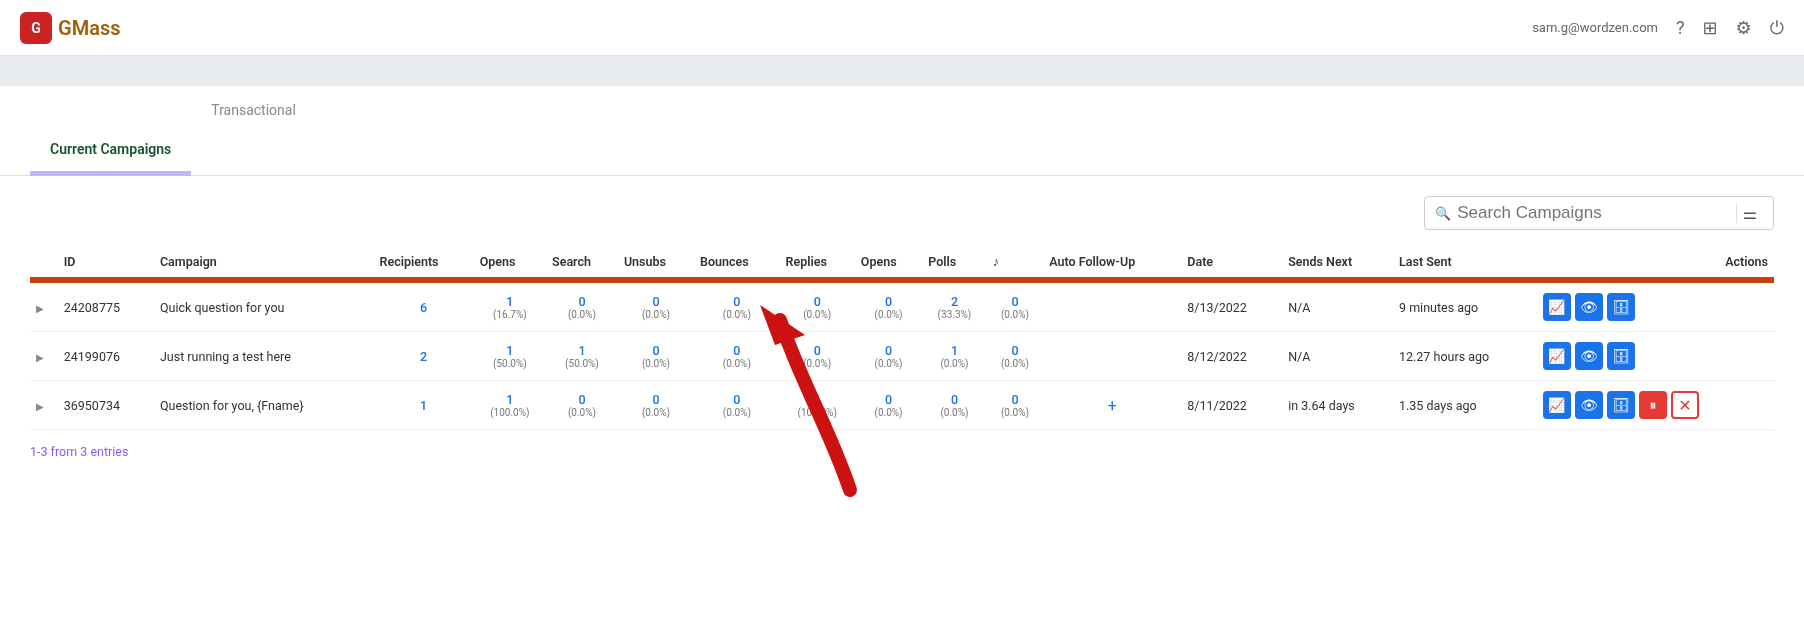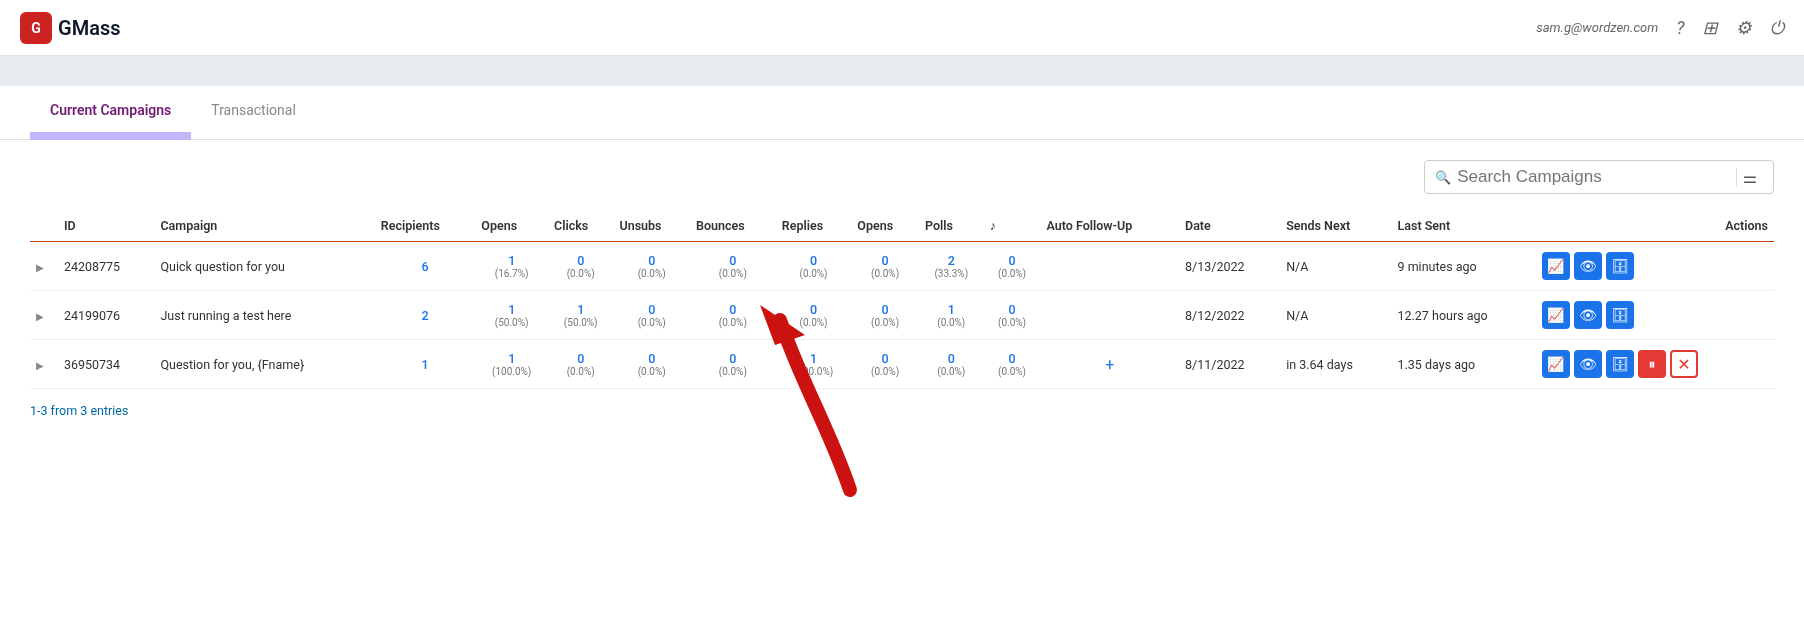--- a/index.html
+++ b/index.html
@@ -16,22 +16,22 @@
       justify-content: space-between;
     }
     .header-left { display: flex; align-items: center; gap: 6px; }
     .gmass-logo {
       width: 32px; height: 32px;
       background: #cc2222;
       border-radius: 6px;
       display: flex; align-items: center; justify-content: center;
       color: white; font-weight: bold; font-size: 14px;
     }
-    .gmass-title { font-size: 20px; font-weight: 600; color: #0f172a; }
-    .header-right { display: flex; align-items: center; gap: 18px; font-style: italic; }
+    .gmass-title { font-size: 20px; font-weight: 600; color: #a16207; }
+    .header-right { display: flex; align-items: center; gap: 18px; }
     .header-email { color: #666; font-size: 13px; }
     .header-icon { color: #666; font-size: 18px; cursor: pointer; }
 
     
     .subheader {
       background: #e8ecf0;
       height: 30px;
     }
 
     
@@ -43,23 +43,24 @@
     .tabs { display: flex; gap: 0; }
     .tab {
       padding: 16px 20px 14px;
       font-size: 14px;
       color: #888;
       cursor: pointer;
       border-bottom: 3px solid transparent;
       margin-bottom: -1px;
     }
     .tab.active {
-      color: #701a75;
+      color: #14532d;
       font-weight: 600;
-      border-bottom: 8px solid #c4b5fd;
+      border-bottom: 5px solid #c4b5fd;
+      margin-top: 39px;
     }
 
     
     .main-content {
       background: #fff;
       margin: 0;
       padding: 20px 30px;
     }
 
     
@@ -94,21 +95,21 @@
       border-left: 1px solid #ddd;
     }
 
     
     table {
       width: 100%;
       border-collapse: collapse;
       font-size: 12.5px;
     }
     thead tr {
-      border-bottom: 1px solid #c2410c;
+      border-bottom: 6px solid #c2410c;
     }
     thead th {
       text-align: left;
       padding: 8px 6px;
       color: #333;
       font-weight: 600;
       font-size: 12.5px;
       white-space: nowrap;
     }
     tbody tr {
@@ -142,21 +143,21 @@
       background: #fff;
       border: 2px solid #e53935;
       color: #e53935;
       font-size: 16px;
     }
 
     
     .table-footer {
       padding: 14px 0 4px;
       font-size: 12.5px;
-      color: #0369a1;
+      color: #8b5cf6;
     }
 
     .page-wrapper {
       position: relative;
       background: #fff;
       min-height: 640px;
     }
 
     .arrow-svg {
       position: absolute;
@@ -213,21 +214,21 @@
     </div>
 
     <table>
       <thead>
         <tr>
           <th></th>
           <th>ID</th>
           <th>Campaign</th>
           <th>Recipients</th>
           <th>Opens</th>
-          <th>Clicks</th>
+          <th>Search</th>
           <th>Unsubs</th>
           <th>Bounces</th>
           <th>Replies</th>
           <th>Opens</th>
           <th>Polls</th>
           <th>♪</th>
           <th>Auto Follow-Up</th>
           <th>Date</th>
           <th>Sends Next</th>
           <th>Last Sent</th>

